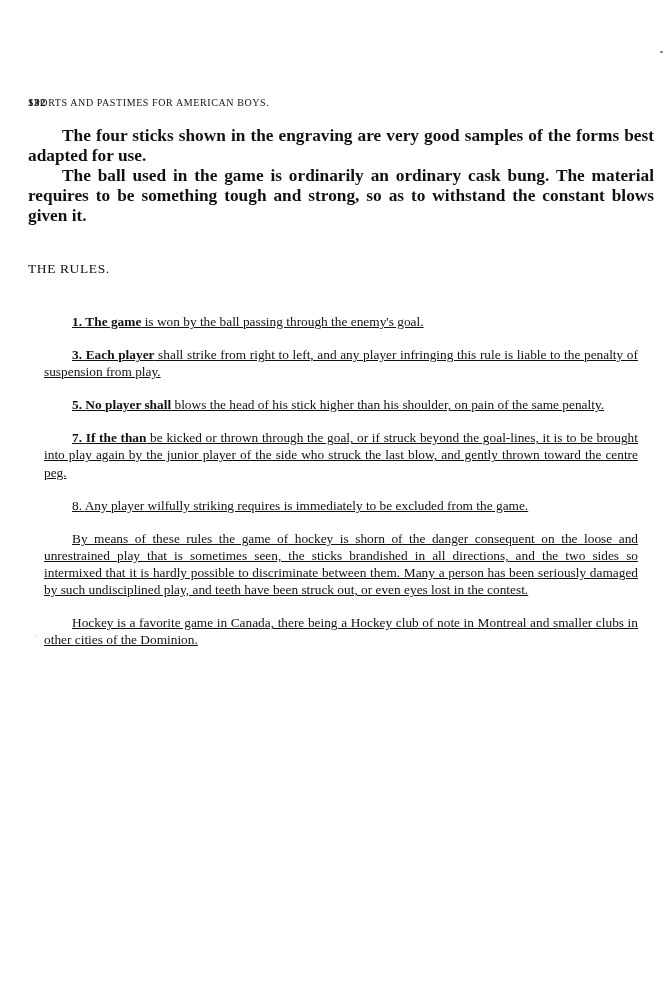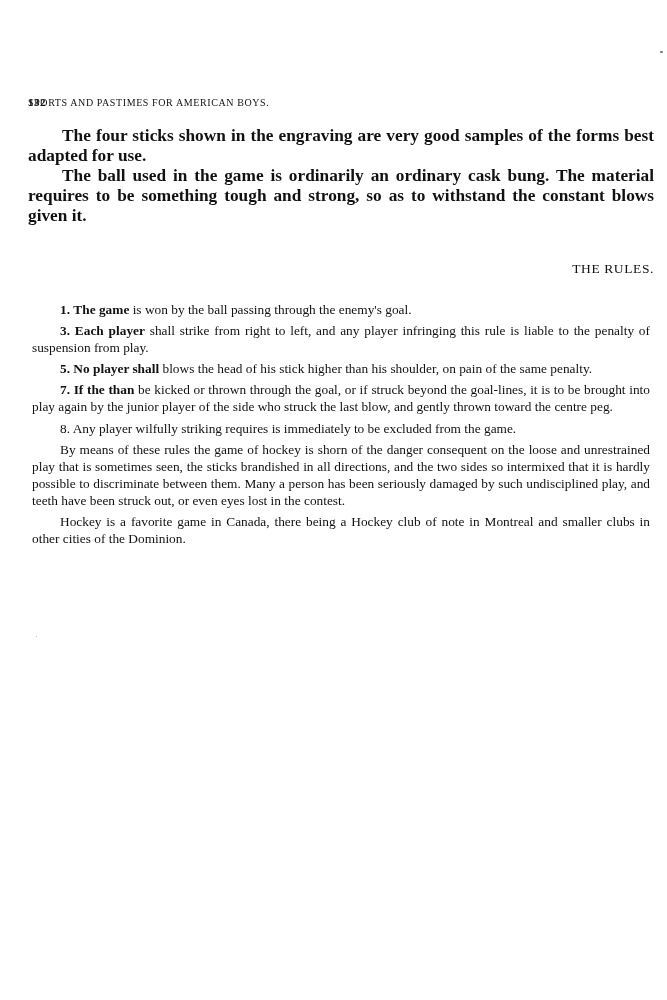--- a/index.html
+++ b/index.html
@@ -7,25 +7,25 @@
            font-family: "Liberation Serif", "DejaVu Serif", serif; color: #111; }
     .page { position: absolute; left: 0; top: 0; width: 667px; height: 1000px; }
     .running-head { position: absolute; top: 96px; left: 28px; width: 626px; height: 20px; }
     .page-num { position: absolute; left: 0; top: 0; font-size: 11px; font-weight: bold; letter-spacing: 0.5px; }
     .head-title { position: absolute; left: 0; width: 100%; text-align: left; top: 1px;
                   font-size: 10px; letter-spacing: 0.6px; }
     .intro { position: absolute; top: 126px; left: 28px; width: 626px;
              font-size: 17.3px; line-height: 20px; text-align: justify; font-weight: bold; }
     .intro p { margin: 0; text-indent: 34px; }
     .intro p::first-line { font-weight: bold; }
-    .rules-heading { position: absolute; top: 261px; left: 28px; width: 626px; text-align: right;
+    .rules-heading { position: absolute; top: 261px; left: 28px; width: 626px; text-align: left;
                      font-size: 13.5px; letter-spacing: 0.6px; }
     .rules { position: absolute; top: 297px; left: 28px; width: 626px;
              font-size: 13.35px; line-height: 17.1px; text-align: justify; }
-    .rules p { margin: 4px; text-indent: 28px; }
+    .rules p { margin: 16px; text-indent: 28px; text-decoration: underline; }
     .rules .lead { font-weight: bold; }
     .speck { position: absolute; background: #777; border-radius: 1px; }
   </style>
 </head>
 <body>
 
 <div class="page">
 
   <div class="running-head">
     <span class="page-num">132</span>

